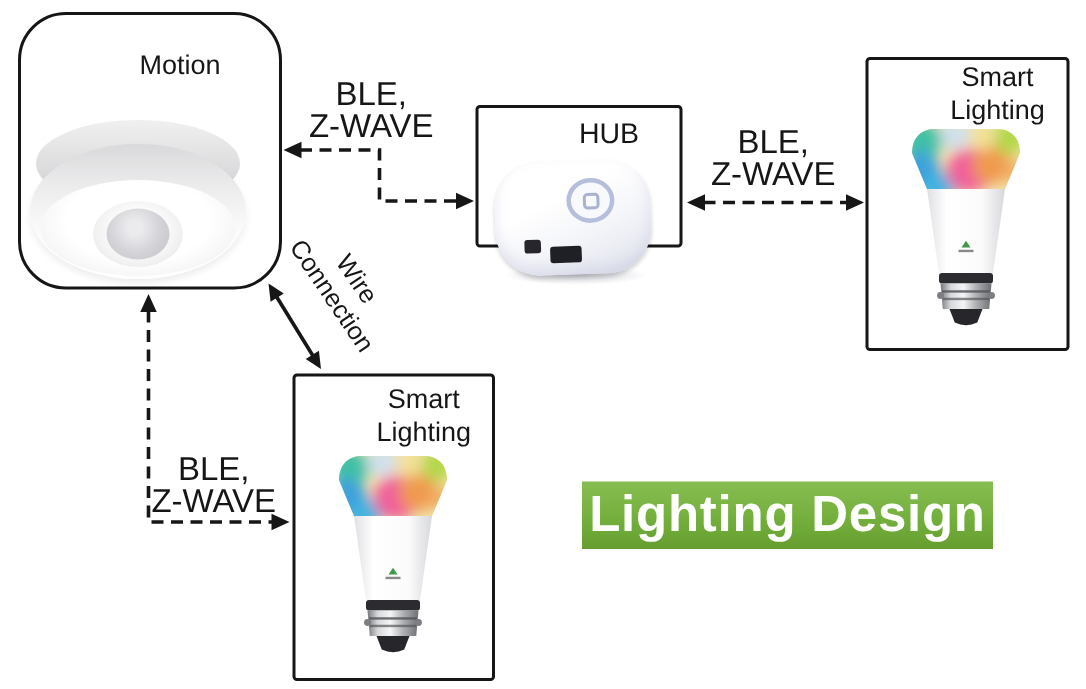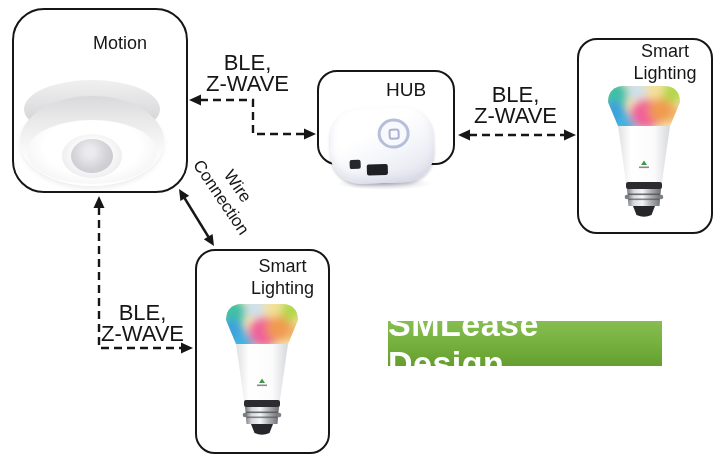--- a/index.html
+++ b/index.html
@@ -1,21 +1,21 @@
 <!DOCTYPE html>
 <html><head>
 <meta charset="utf-8">
 <style>
   html,body{margin:0;padding:0;background:#ffffff;}
   .canvas{position:relative;width:724px;height:459px;background:#ffffff;overflow:hidden;
           font-family:"Liberation Sans",sans-serif;color:#161616;}
   svg.arrows{position:absolute;left:0;top:0;width:724px;height:459px;pointer-events:none;}
 
   
-  .node{position:absolute;border:2.5px solid #161616;border-radius:20px;background:#ffffff;box-sizing:border-box;}
+  .node{position:absolute;border:2.5px solid #161616;border-radius:3px;background:#ffffff;box-sizing:border-box;}
   #node-motion{left:12px;top:8px;width:176px;height:185px;border-radius:32px;}
   #node-hub{left:317px;top:70px;width:138px;height:95px;}
   #node-smart-right{left:577px;top:38px;width:136px;height:196px;}
   #node-smart-bottom{left:195px;top:249px;width:135px;height:205px;}
   .node-title{position:absolute;left:13px;right:0;text-align:center;font-size:18px;line-height:22px;padding-left:27px;}
   .node-title span{display:block;}
   #node-motion .node-title{top:22px;}
   #node-hub .node-title{top:7px;font-size:19px;}
   #node-smart-right .node-title{top:0px;}
   #node-smart-bottom .node-title{top:4px;}
@@ -206,16 +206,16 @@
   <div class="conn-label" id="label-ble-motion-smart">
     <span>BLE,</span>
     <span>Z-WAVE</span>
   </div>
   <div class="conn-label" id="label-wire">
     <span>Wire</span>
     <span>Connection</span>
   </div>
 
   <div class="banner">
-    <span class="banner-text">SMLease Design</span>
+    <span class="banner-text">Lighting Design</span>
   </div>
 
 </div>
 
 </body></html>

